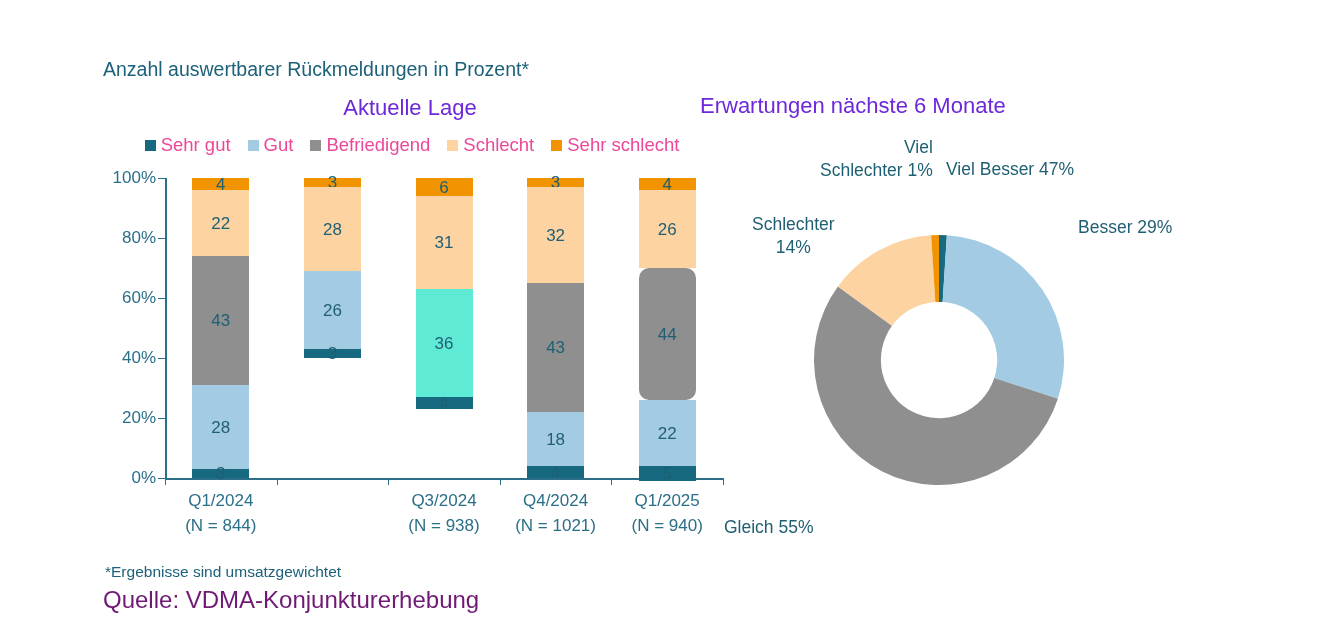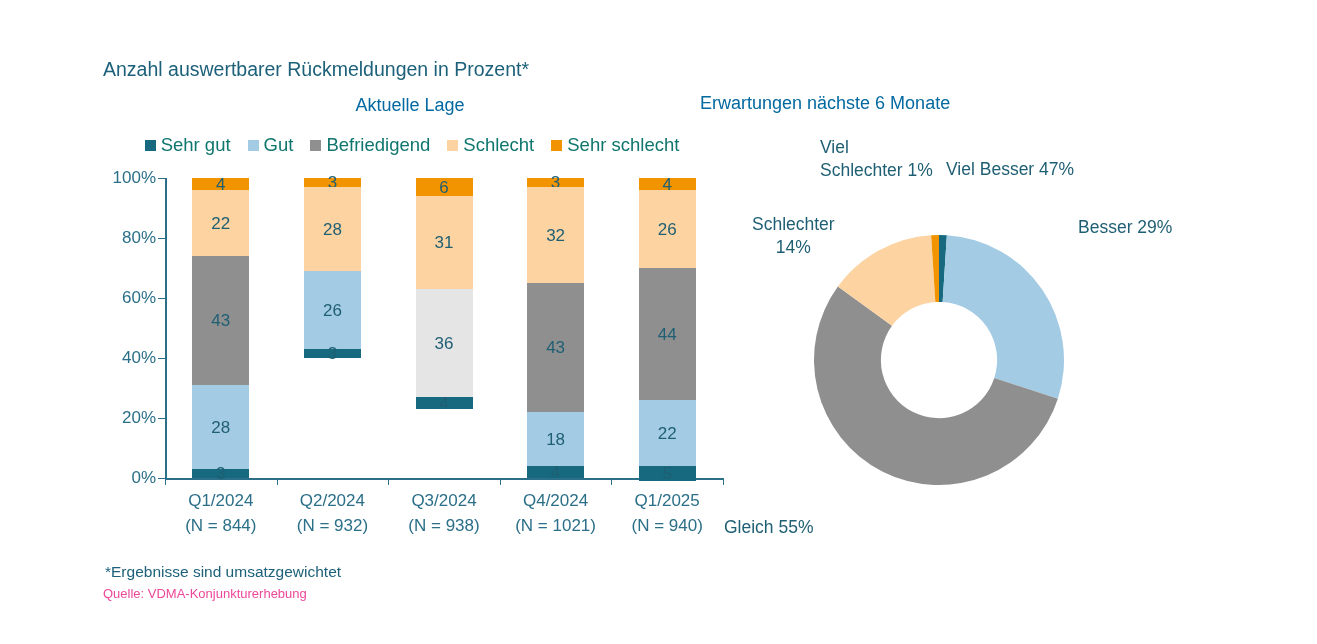--- a/index.html
+++ b/index.html
@@ -24,39 +24,39 @@
   .super-title {
     position: absolute;
     left: 103px;
     top: 58px;
     font-size: 19.5px;
     color: #1c6179;
     white-space: nowrap;
   }
   .panel-title {
     position: absolute;
-    font-size: 18px;
-    color: #0369a1;
+    font-size: 22px;
+    color: #6d28d9;
     white-space: nowrap;
   }
   #bar-title { left: 200px; top: 95px; width: 420px; text-align: center; }
   #donut-title { left: 700px; top: 93px; width: 480px; text-align: left; }
 
   
   .legend {
     position: absolute;
     left: 112px;
     top: 134px;
     width: 600px;
     display: flex;
     align-items: center;
     justify-content: center;
     gap: 17px;
     font-size: 18.5px;
-    color: #0f766e;
+    color: #ec4899;
     white-space: nowrap;
   }
   .legend-item { display: flex; align-items: center; gap: 5px; }
   .legend-swatch { width: 11px; height: 11px; display: inline-block; }
 
   
   #bar-chart {
     position: absolute;
     left: 103px;
     top: 170px;
@@ -143,22 +143,22 @@
     left: 105px;
     font-size: 15.5px;
     color: #1c6179;
     white-space: nowrap;
   }
   #footnote-1 { top: 563px; }
   #source-line {
     position: absolute;
     left: 103px;
     top: 586px;
-    font-size: 13px;
-    color: #ec4899;
+    font-size: 24px;
+    color: #701a75;
     white-space: nowrap;
   }
 </style>
 </head>
 <body>
 
 <div class="stage">
 
   <div class="super-title">Anzahl auswertbarer Rückmeldungen in Prozent*</div>
 
@@ -233,32 +233,28 @@
           <span>28</span>
         </div>
         <div class="seg" style="height: 78px; background: rgb(163, 203, 227);">
           <span>26</span>
         </div>
         <div class="seg" style="height: 9px; background: rgb(22, 105, 127);">
           <span>3</span>
         </div>
       </div>
       <div class="x-tick-mark" style="left: 173.6px; top: 308px;"></div>
-      <div class="x-label" style="left: 164.4px; top: 319px;">
-        <div>Q2/2024</div>
-        <div>(N = 932)</div>
-      </div>
       <div class="bar" style="left: 312.5px; bottom: 12px; height: 300px;">
         <div class="seg" style="height: 18px; background: rgb(242, 148, 0);">
           <span>6</span>
         </div>
         <div class="seg" style="height: 93px; background: rgb(252, 211, 161);">
           <span>31</span>
         </div>
-        <div class="seg" style="height: 108px; background: #e5e5e5;">
+        <div class="seg" style="height: 108px; background: #5eead4;">
           <span>36</span>
         </div>
         <div class="seg" style="height: 12px; background: rgb(22, 105, 127);">
           <span>4</span>
         </div>
       </div>
       <div class="x-tick-mark" style="left: 285.2px; top: 308px;"></div>
       <div class="x-label" style="left: 276px; top: 319px;">
         <div>Q3/2024</div>
         <div>(N = 938)</div>
@@ -285,21 +281,21 @@
         <div>Q4/2024</div>
         <div>(N = 1021)</div>
       </div>
       <div class="bar" style="left: 535.7px; bottom: 12px; height: 300px;">
         <div class="seg" style="height: 12px; background: rgb(242, 148, 0);">
           <span>4</span>
         </div>
         <div class="seg" style="height: 78px; background: rgb(252, 211, 161);">
           <span>26</span>
         </div>
-        <div class="seg" style="height: 132px; background: rgb(143, 143, 143);">
+        <div class="seg" style="height: 132px; background: rgb(143, 143, 143); border-radius: 10px;">
           <span>44</span>
         </div>
         <div class="seg" style="height: 66px; background: rgb(163, 203, 227);">
           <span>22</span>
         </div>
         <div class="seg" style="height: 15px; background: rgb(22, 105, 127);">
           <span>5</span>
         </div>
       </div>
       <div class="x-tick-mark" style="left: 508.4px; top: 308px;"></div>
@@ -324,21 +320,21 @@
       <div class="donut-label" style="left: 378px; top: 66px; text-align: left;">
         <div>Besser 29%</div>
       </div>
       <div class="donut-label" style="left: 24px; top: 366px; text-align: left;">
         <div>Gleich  55%</div>
       </div>
       <div class="donut-label" style="left: 52px; top: 26px; text-align: center; margin-top: 37px;">
         <div>Schlechter</div>
         <div>14%</div>
       </div>
-      <div class="donut-label" style="left: 120px; top: -14px; text-align: left;">
+      <div class="donut-label" style="left: 120px; top: -14px; text-align: right;">
         <div>Viel</div>
         <div>Schlechter 1%</div>
       </div>
     </div>
 
   <div class="footnote" id="footnote-1">*Ergebnisse sind umsatzgewichtet</div>
   <div id="source-line">Quelle: VDMA-Konjunkturerhebung</div>
 
 </div>
 

